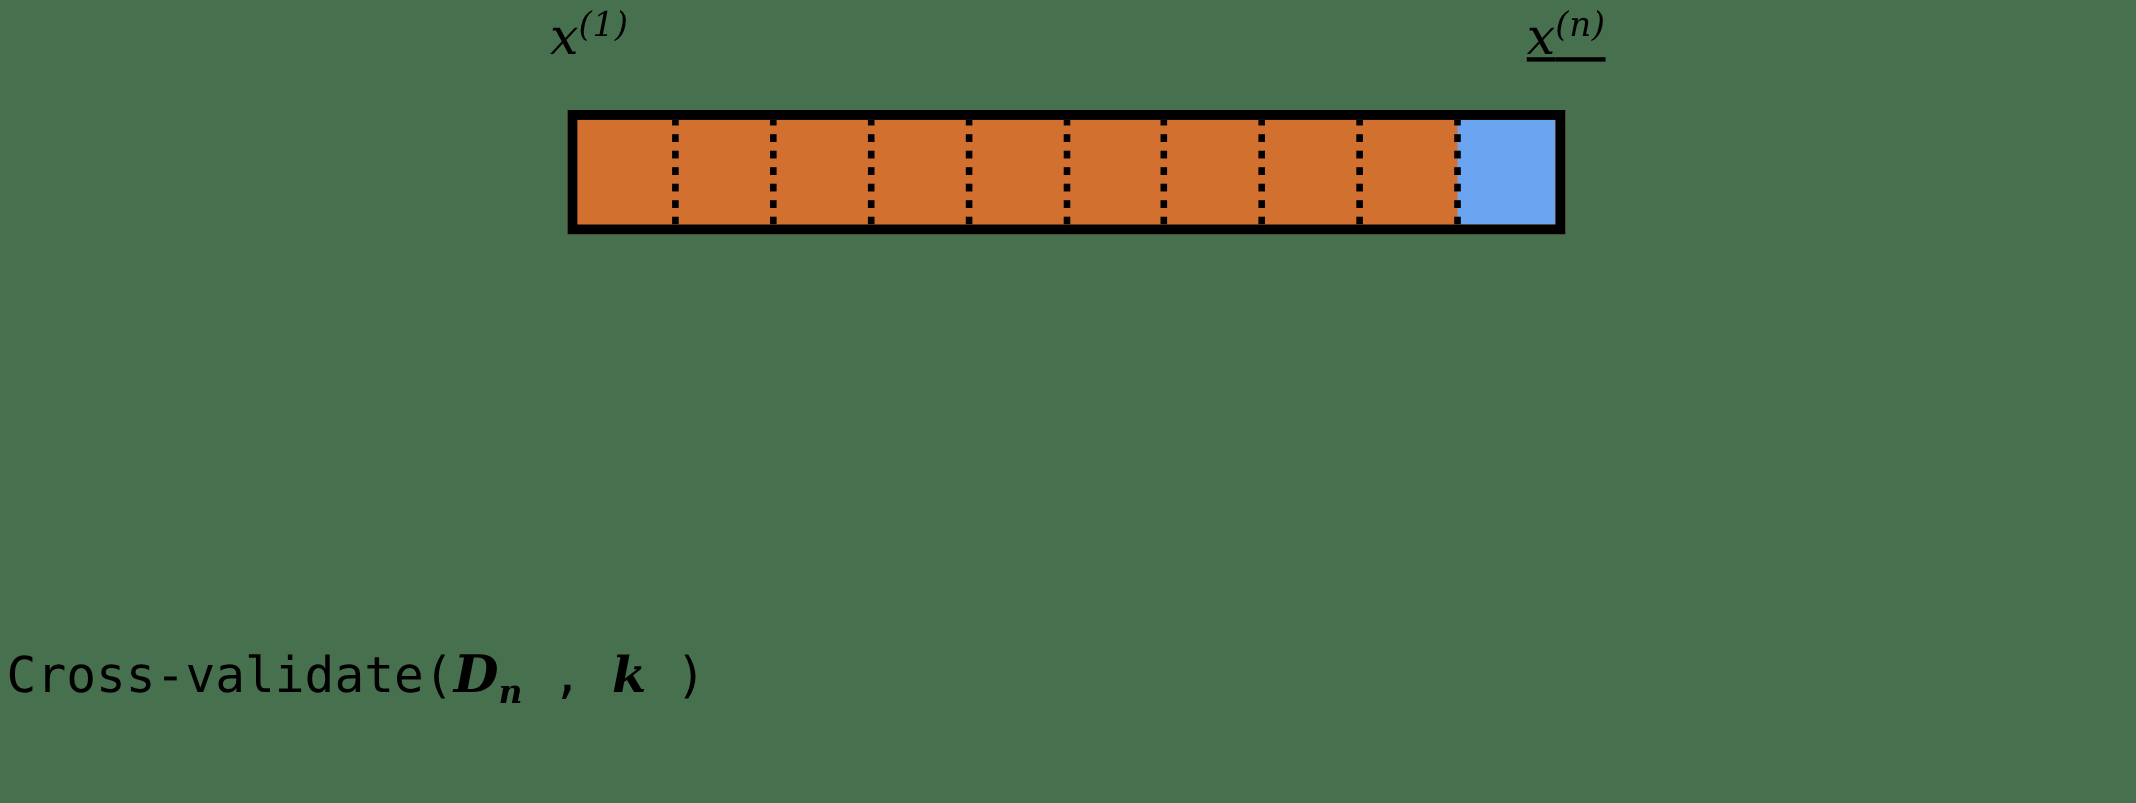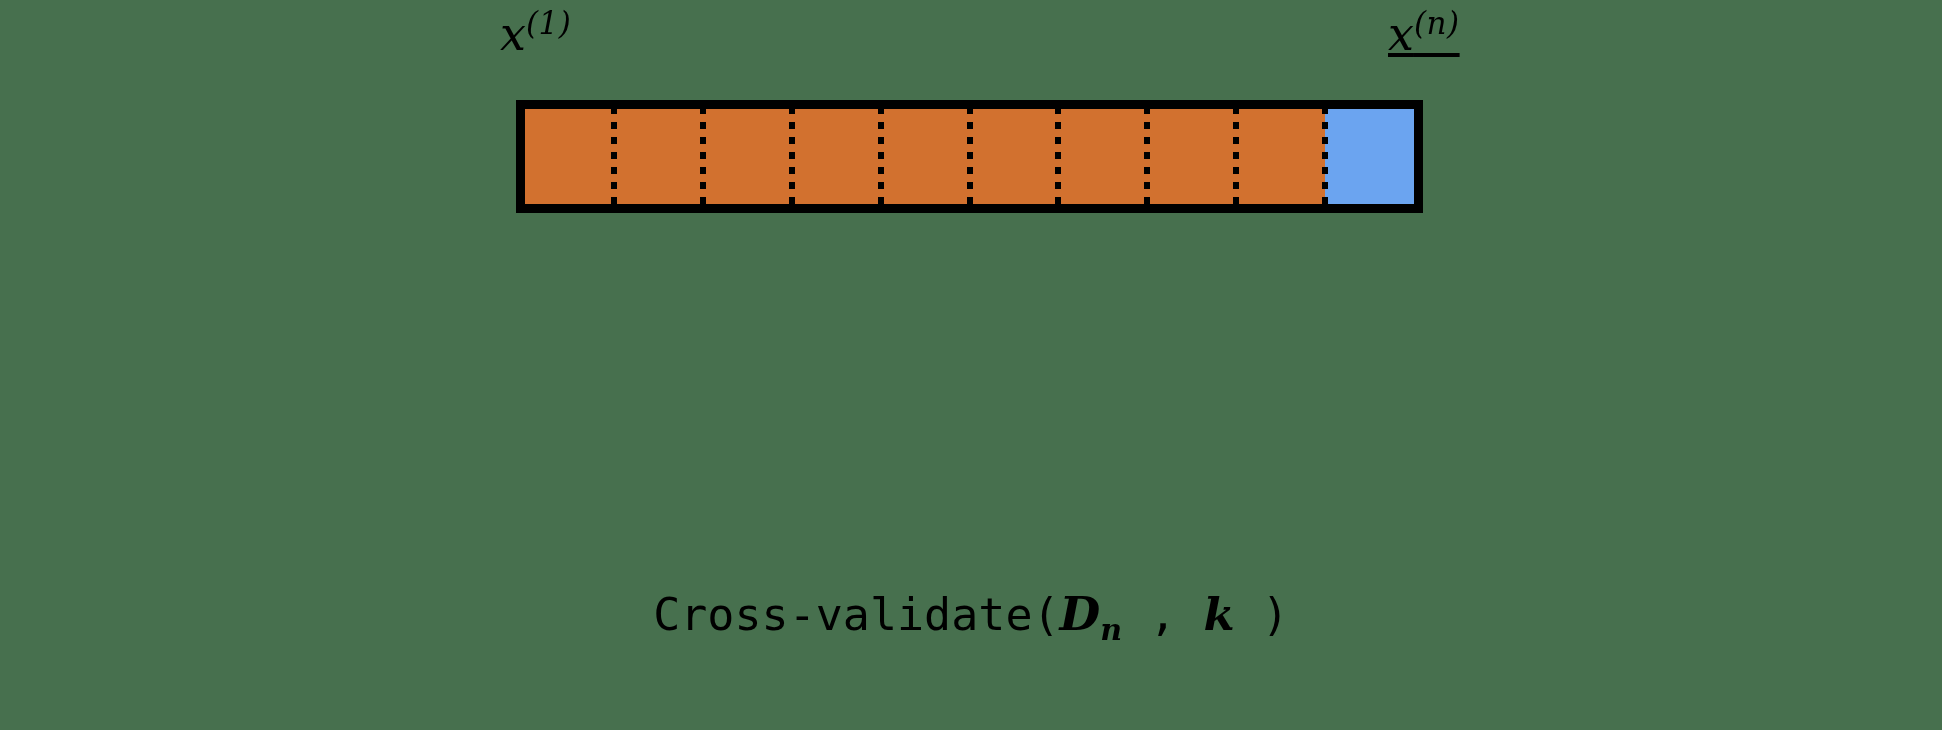--- a/index.html
+++ b/index.html
@@ -87,21 +87,20 @@
     width: 1930px;
     color: #000000;
     font-family: "DejaVu Sans Mono", monospace;
     font-size: 45px;
     line-height: 72px;
     white-space: pre;
     user-select: none;
   }
   .code-line {
     white-space: pre;
-    text-align: center;
   }
   
   .mathvar {
     font-family: "DejaVu Serif", serif;
     font-style: italic;
     font-weight: bold;
     font-size: 45px;
   }
   .calD {
     font-family: "DejaVu Serif", serif;

